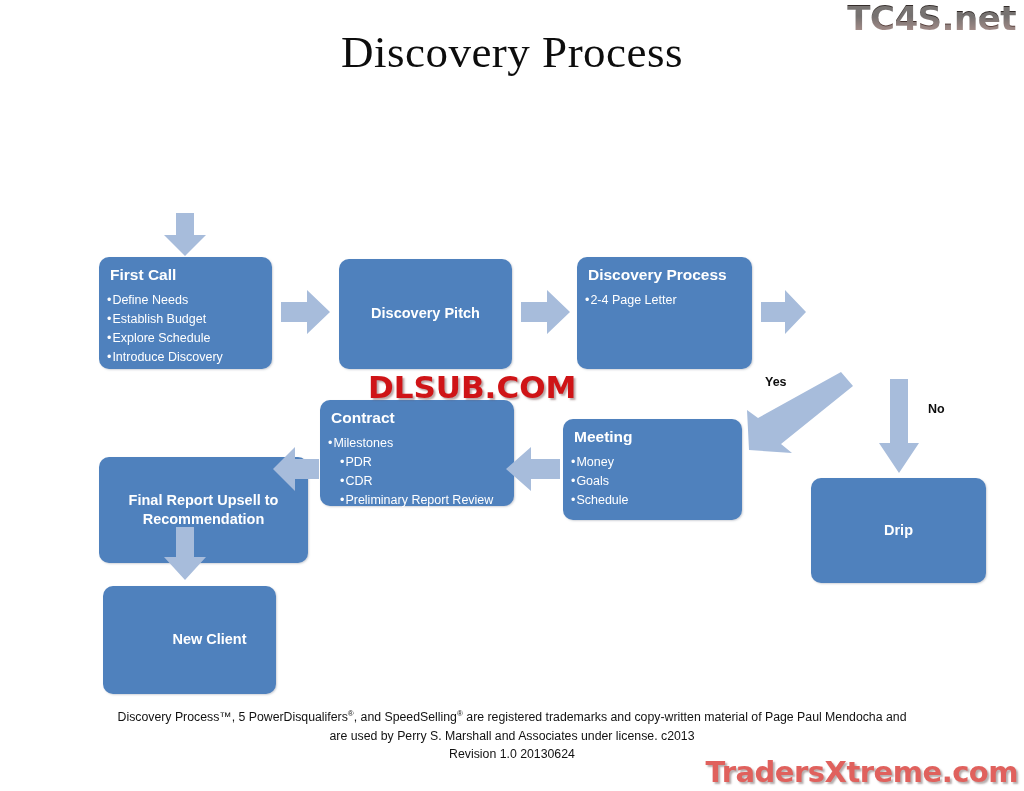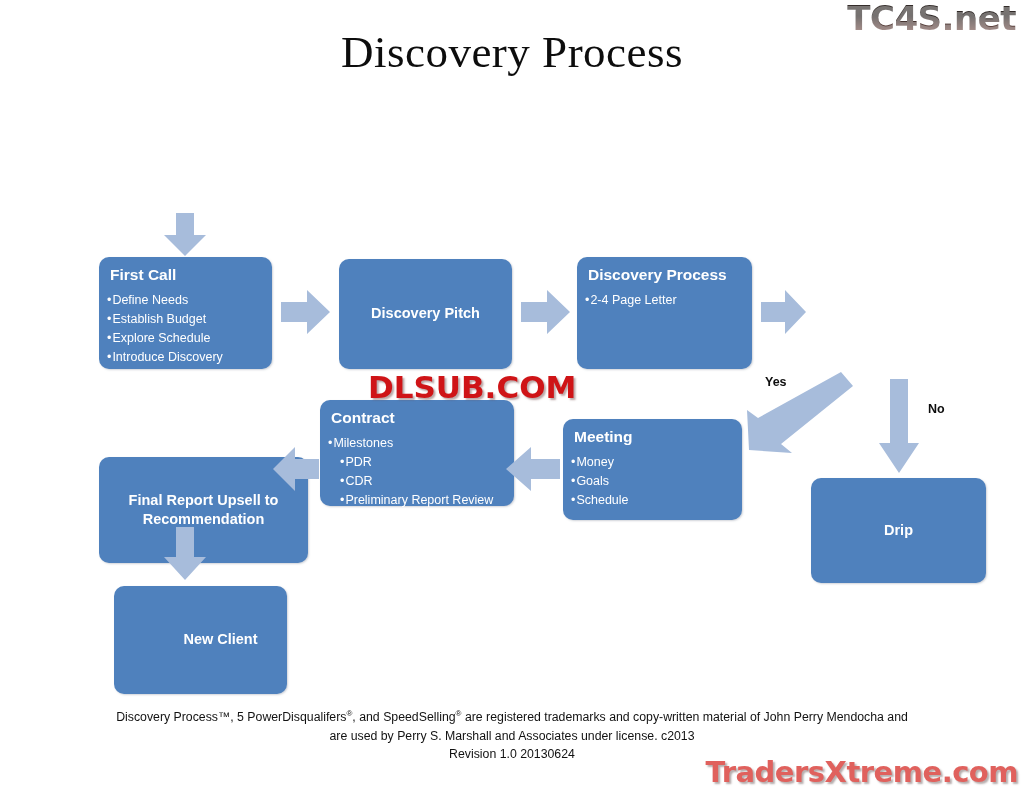--- a/index.html
+++ b/index.html
@@ -207,21 +207,21 @@
       <li class="indent">PDR</li>
       <li class="indent">CDR</li>
       <li class="indent">Preliminary Report Review</li>
     </ul>
   </div>
 
   <div class="node centered" style="left:99px; top:417px; width:209px; height:106px;margin-top:40px;">
     <div class="node-title-center">Final Report Upsell to Recommendation</div>
   </div>
 
-  <div class="node centered" style="left:114px; top:586px; width:173px; height:108px;padding-left:40px;">
+  <div class="node centered" style="left:103px; top:586px; width:173px; height:108px;padding-left:40px;">
     <div class="node-title-center">New Client</div>
   </div>
 
   <div class="arrow" style="left:163px; top:213px;">
     <svg width="44" height="44" viewBox="0 0 44 44">
       <polygon points="13,0 31,0 31,22 43,22 22,43 1,22 13,22" fill="#a7bcdb"></polygon>
     </svg>
   </div>
 
   <div class="arrow" style="left:281px; top:288px;">
@@ -270,20 +270,20 @@
 
   <div class="arrow" style="left:163px; top:527px;">
     <svg width="44" height="54" viewBox="0 0 44 54">
       <polygon points="13,0 31,0 31,30 43,30 22,53 1,30 13,30" fill="#a7bcdb"></polygon>
     </svg>
   </div>
 
   <div class="watermark-dlsub">DLSUB.COM</div>
 
   <div class="footer">
-    <div><span>Discovery Process™, 5 PowerDisqualifers</span><sup>®</sup><span>,  and SpeedSelling</span><sup>®</sup><span> are registered trademarks and copy-written material of John Perry Mendocha and</span></div>
+    <div><span>Discovery Process™, 5 PowerDisqualifers</span><sup>®</sup><span>,  and SpeedSelling</span><sup>®</sup><span> are registered trademarks and copy-written material of Page Paul Mendocha and</span></div>
     <div>are used by Perry S. Marshall and Associates under license.   c2013</div>
     <div>Revision 1.0 20130624</div>
   </div>
 
   <div class="brand-traders">TradersXtreme.com</div>
 
 </div>
 
 </body></html>

